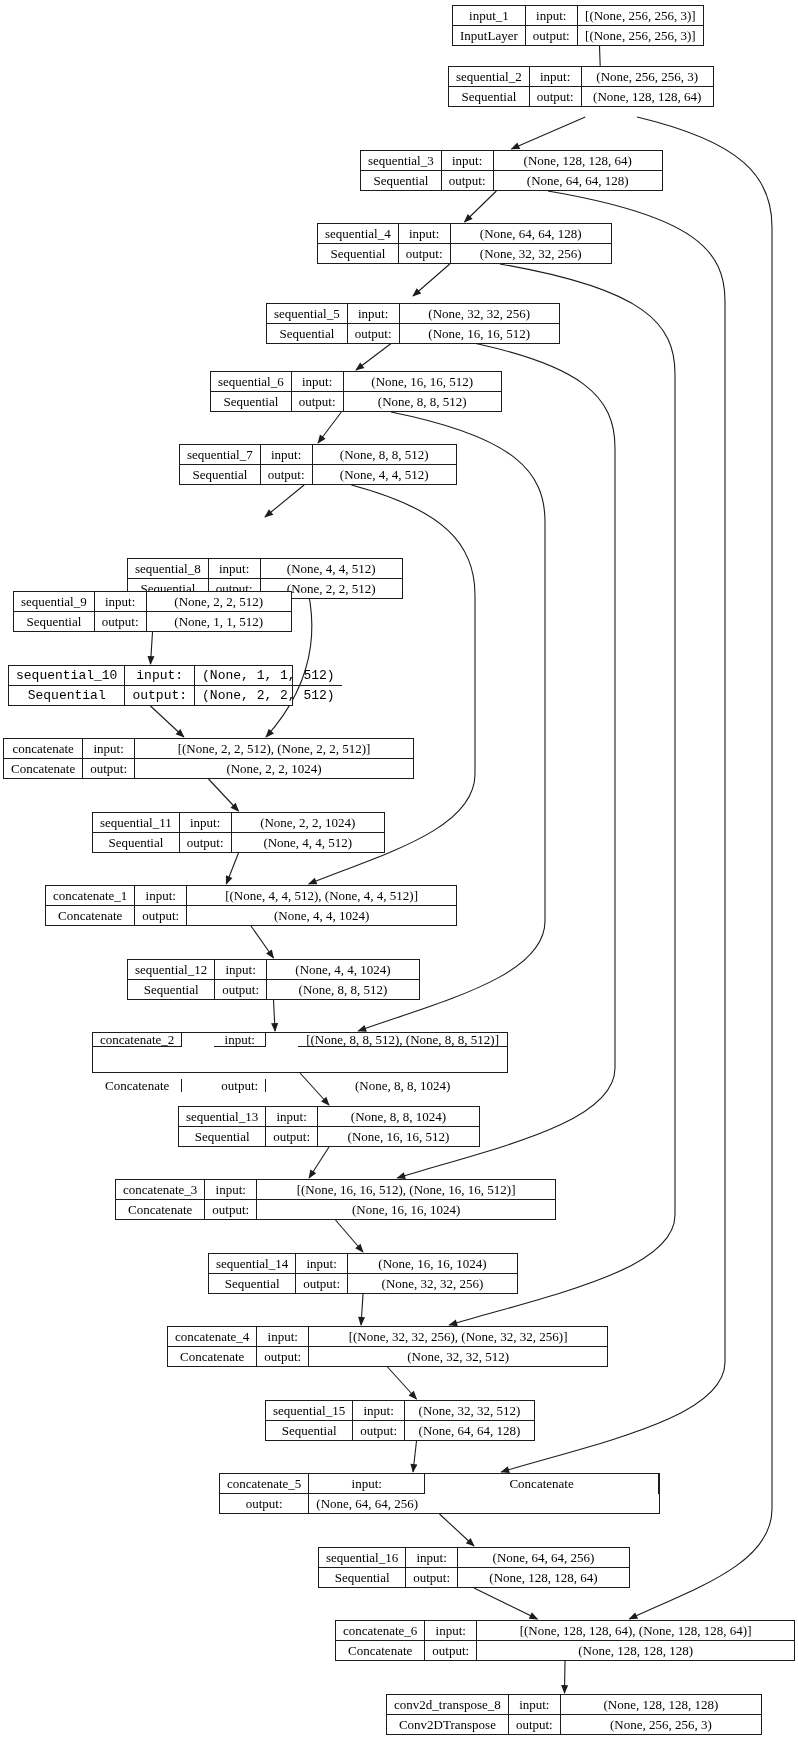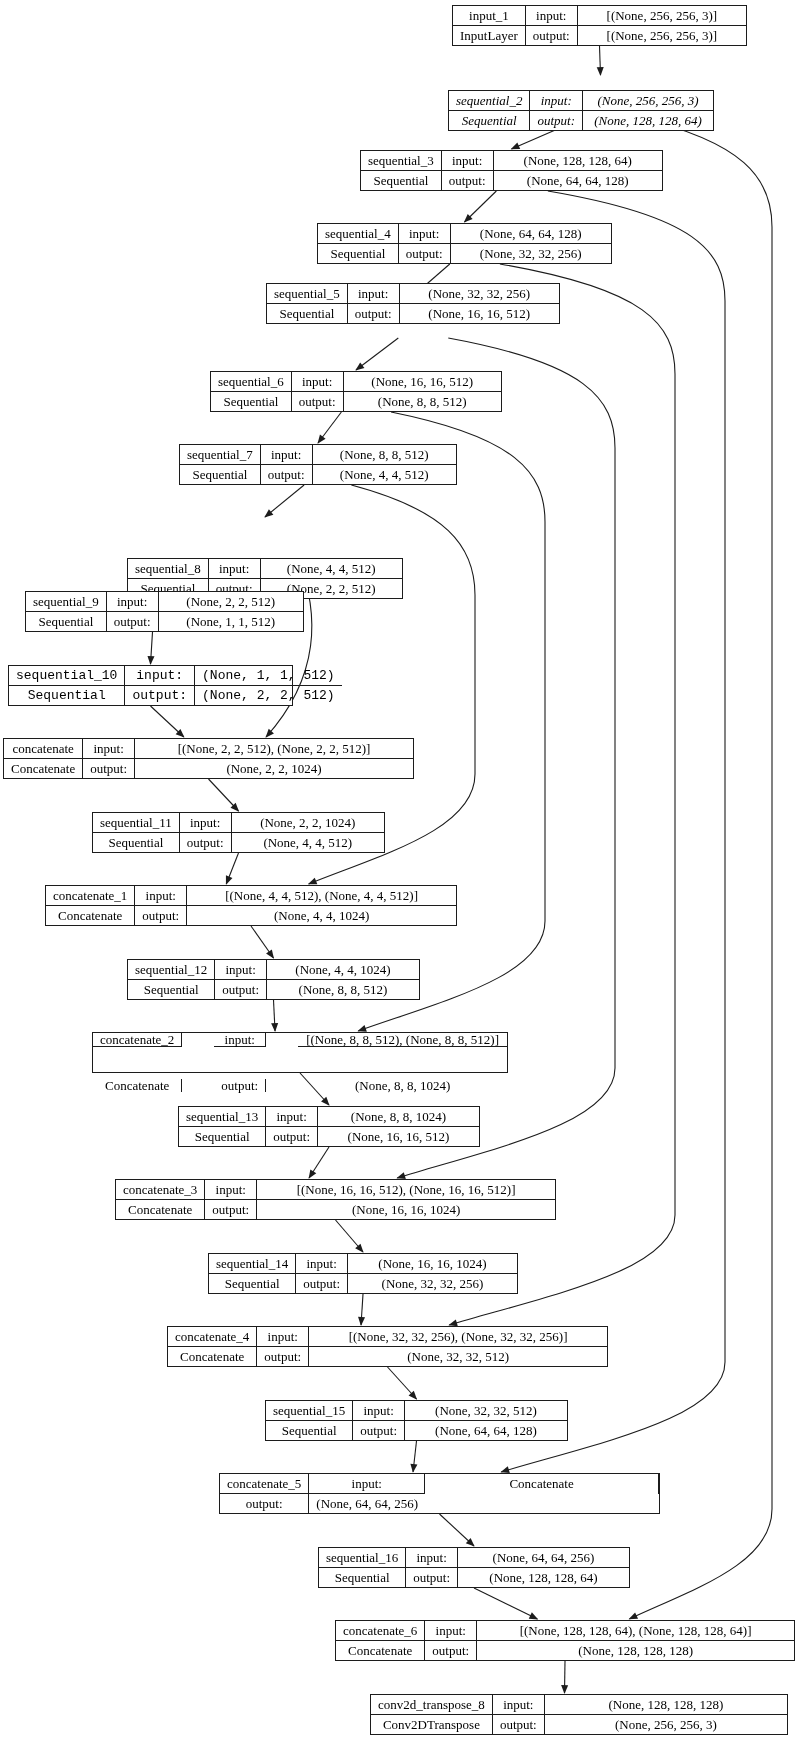--- a/index.html
+++ b/index.html
@@ -59,29 +59,29 @@
       <path d="M 499.9,264 C 645,289 675,324 675,374 L 675,1215 C 675,1270 550.832,1295 449.24,1325" class="edge" marker-end="url(#arrow)"></path>
       <path d="M 387.5,1367 L 416.5,1399" class="edge" marker-end="url(#arrow)"></path>
       <path d="M 416.5,1441 L 413.03999999999996,1472" class="edge" marker-end="url(#arrow)"></path>
       <path d="M 547.86,191 C 695,216 725,251 725,301 L 725,1362 C 725,1417 601.932,1442 501.24,1472" class="edge" marker-end="url(#arrow)"></path>
       <path d="M 439.5,1514 L 474,1546" class="edge" marker-end="url(#arrow)"></path>
       <path d="M 474,1588 L 537.4,1619" class="edge" marker-end="url(#arrow)"></path>
       <path d="M 637.1,117 C 742,142 772,177 772,227 L 772,1509 C 772,1564 693.57,1589 629.4000000000001,1619" class="edge" marker-end="url(#arrow)"></path>
       <path d="M 565,1661 L 564.5,1693" class="edge" marker-end="url(#arrow)"></path>
     </svg>
   <div id="nodes">
-      <div class="node" style="left: 452px; top: 5px; width: 295px;">
+      <div class="node" style="left: 452px; top: 5px; width: 252px;">
         <div class="cell c1 r1">input_1</div>
         <div class="cell c2 r1">input:</div>
         <div class="cell c3 r1">[(None, 256, 256, 3)]</div>
         <div class="cell c1 r2">InputLayer</div>
         <div class="cell c2 r2">output:</div>
         <div class="cell c3 r2">[(None, 256, 256, 3)]</div>
       </div>
-      <div class="node" style="left: 448px; top: 90px; width: 266px; font-style: italic;">
+      <div class="node" style="left: 448px; top: 66px; width: 266px;">
         <div class="cell c1 r1">sequential_2</div>
         <div class="cell c2 r1">input:</div>
         <div class="cell c3 r1">(None, 256, 256, 3)</div>
         <div class="cell c1 r2">Sequential</div>
         <div class="cell c2 r2">output:</div>
         <div class="cell c3 r2">(None, 128, 128, 64)</div>
       </div>
       <div class="node" style="left: 360px; top: 150px; width: 303px;">
         <div class="cell c1 r1">sequential_3</div>
         <div class="cell c2 r1">input:</div>
@@ -91,21 +91,21 @@
         <div class="cell c3 r2">(None, 64, 64, 128)</div>
       </div>
       <div class="node" style="left: 317px; top: 223px; width: 295px;">
         <div class="cell c1 r1">sequential_4</div>
         <div class="cell c2 r1">input:</div>
         <div class="cell c3 r1">(None, 64, 64, 128)</div>
         <div class="cell c1 r2">Sequential</div>
         <div class="cell c2 r2">output:</div>
         <div class="cell c3 r2">(None, 32, 32, 256)</div>
       </div>
-      <div class="node" style="left: 266px; top: 283px; width: 294px;">
+      <div class="node" style="left: 266px; top: 303px; width: 294px;">
         <div class="cell c1 r1">sequential_5</div>
         <div class="cell c2 r1">input:</div>
         <div class="cell c3 r1">(None, 32, 32, 256)</div>
         <div class="cell c1 r2">Sequential</div>
         <div class="cell c2 r2">output:</div>
         <div class="cell c3 r2">(None, 16, 16, 512)</div>
       </div>
       <div class="node" style="left: 210px; top: 371px; width: 292px;">
         <div class="cell c1 r1">sequential_6</div>
         <div class="cell c2 r1">input:</div>
@@ -123,21 +123,21 @@
         <div class="cell c3 r2">(None, 4, 4, 512)</div>
       </div>
       <div class="node" style="left: 127px; top: 518px; width: 276px; margin-top: 40px;">
         <div class="cell c1 r1">sequential_8</div>
         <div class="cell c2 r1">input:</div>
         <div class="cell c3 r1">(None, 4, 4, 512)</div>
         <div class="cell c1 r2">Sequential</div>
         <div class="cell c2 r2">output:</div>
         <div class="cell c3 r2">(None, 2, 2, 512)</div>
       </div>
-      <div class="node" style="left: 25px; top: 591px; width: 279px;">
+      <div class="node" style="left: 13px; top: 591px; width: 279px;">
         <div class="cell c1 r1">sequential_9</div>
         <div class="cell c2 r1">input:</div>
         <div class="cell c3 r1">(None, 2, 2, 512)</div>
         <div class="cell c1 r2">Sequential</div>
         <div class="cell c2 r2">output:</div>
         <div class="cell c3 r2">(None, 1, 1, 512)</div>
       </div>
       <div class="node" style="left: 8px; top: 665px; width: 285px; font-family: Liberation Mono, monospace;">
         <div class="cell c1 r1">sequential_10</div>
         <div class="cell c2 r1">input:</div>
@@ -211,21 +211,21 @@
         <div class="cell c3 r2">(None, 32, 32, 256)</div>
       </div>
       <div class="node" style="left: 167px; top: 1326px; width: 441px;">
         <div class="cell c1 r1">concatenate_4</div>
         <div class="cell c2 r1">input:</div>
         <div class="cell c3 r1">[(None, 32, 32, 256), (None, 32, 32, 256)]</div>
         <div class="cell c1 r2">Concatenate</div>
         <div class="cell c2 r2">output:</div>
         <div class="cell c3 r2">(None, 32, 32, 512)</div>
       </div>
-      <div class="node" style="left: 265px; top: 1400px; width: 303px;">
+      <div class="node" style="left: 265px; top: 1400px; width: 270px;">
         <div class="cell c1 r1">sequential_15</div>
         <div class="cell c2 r1">input:</div>
         <div class="cell c3 r1">(None, 32, 32, 512)</div>
         <div class="cell c1 r2">Sequential</div>
         <div class="cell c2 r2">output:</div>
         <div class="cell c3 r2">(None, 64, 64, 128)</div>
       </div>
       <div class="node" style="left: 219px; top: 1473px; width: 441px;">
         <div class="cell c1 r1">concatenate_5</div>
         <div class="cell c2 r1">input:</div>
@@ -242,21 +242,21 @@
         <div class="cell c3 r2">(None, 128, 128, 64)</div>
       </div>
       <div class="node" style="left: 335px; top: 1620px; width: 460px;">
         <div class="cell c1 r1">concatenate_6</div>
         <div class="cell c2 r1">input:</div>
         <div class="cell c3 r1">[(None, 128, 128, 64), (None, 128, 128, 64)]</div>
         <div class="cell c1 r2">Concatenate</div>
         <div class="cell c2 r2">output:</div>
         <div class="cell c3 r2">(None, 128, 128, 128)</div>
       </div>
-      <div class="node" style="left: 370px; top: 1694px; width: 418px;">
+      <div class="node" style="left: 386px; top: 1694px; width: 376px;">
         <div class="cell c1 r1">conv2d_transpose_8</div>
         <div class="cell c2 r1">input:</div>
         <div class="cell c3 r1">(None, 128, 128, 128)</div>
         <div class="cell c1 r2">Conv2DTranspose</div>
         <div class="cell c2 r2">output:</div>
         <div class="cell c3 r2">(None, 256, 256, 3)</div>
       </div>
     </div>
 </div>
 

